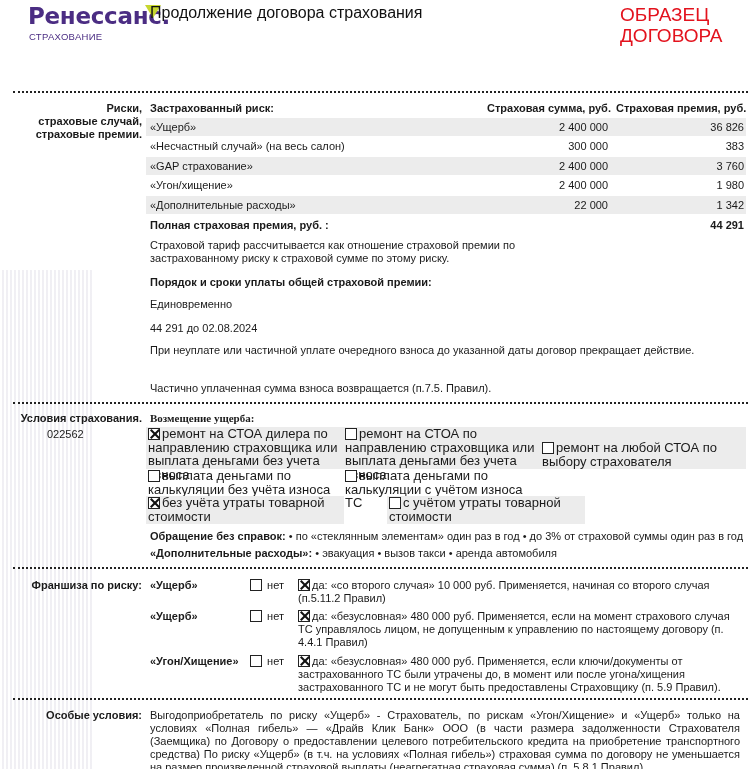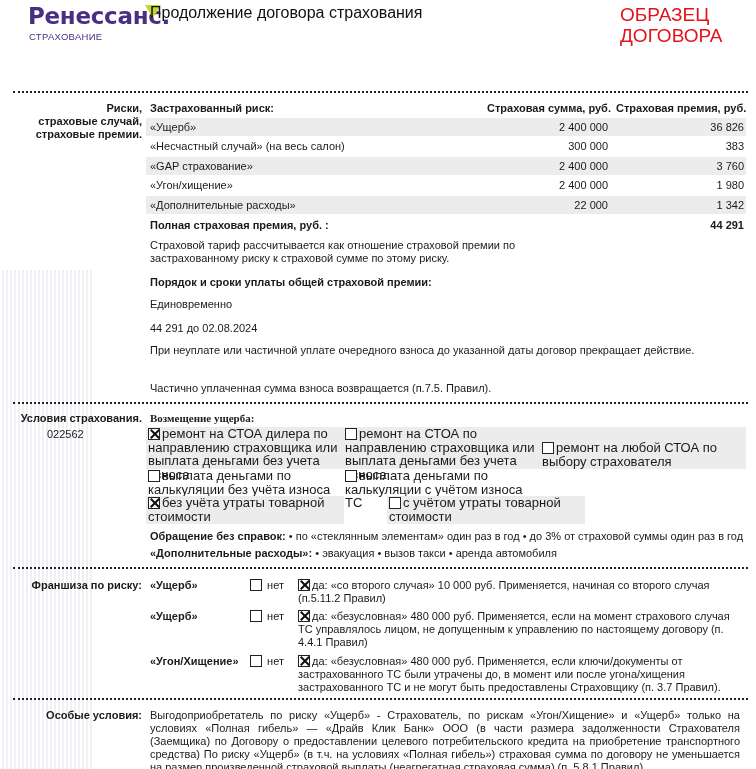--- a/index.html
+++ b/index.html
@@ -173,19 +173,19 @@
 </div>
 <div class="c" style="left:298px; top:610px; width:445px;">
   <span class="cb checked"></span><span>да: «безусловная» 480 000 руб.   Применяется, если на момент страхового случая ТС управлялось лицом, не допущенным к управлению по настоящему договору (п. 4.4.1 Правил)</span>
 </div>
 
 <div class="c b" style="left:150px; top:655px;">«Угон/Хищение»</div>
 <div class="c" style="left:250px; top:655px;">
   <span class="cb"></span> <span>нет</span>
 </div>
 <div class="c" style="left:298px; top:655px; width:430px;">
-  <span class="cb checked"></span><span>да: «безусловная» 480 000 руб.   Применяется, если ключи/документы от застрахованного ТС были утрачены до, в момент или после угона/хищения застрахованного ТС и не могут быть предоставлены Страховщику (п. 3.7 Правил).</span>
+  <span class="cb checked"></span><span>да: «безусловная» 480 000 руб.   Применяется, если ключи/документы от застрахованного ТС были утрачены до, в момент или после угона/хищения застрахованного ТС и не могут быть предоставлены Страховщику (п. 5.9 Правил).</span>
 </div>
 
 <div class="dotline" style="top:698px;"></div>
 
 <div class="label-col" style="top:709px;">Особые условия:</div>
 <div class="c just" style="left:150px; top:709px; width:590px;">Выгодоприобретатель по риску «Ущерб» - Страхователь, по рискам «Угон/Хищение» и «Ущерб» только на условиях «Полная гибель» — «Драйв Клик Банк» ООО (в части размера задолженности Страхователя (Заемщика) по Договору о предоставлении целевого потребительского кредита на приобретение транспортного средства) По риску «Ущерб» (в т.ч. на условиях «Полная гибель») страховая сумма по договору не уменьшается на размер произведенной страховой выплаты (неагрегатная страховая сумма) (п. 5.8.1 Правил).</div>
 
 </body></html>

